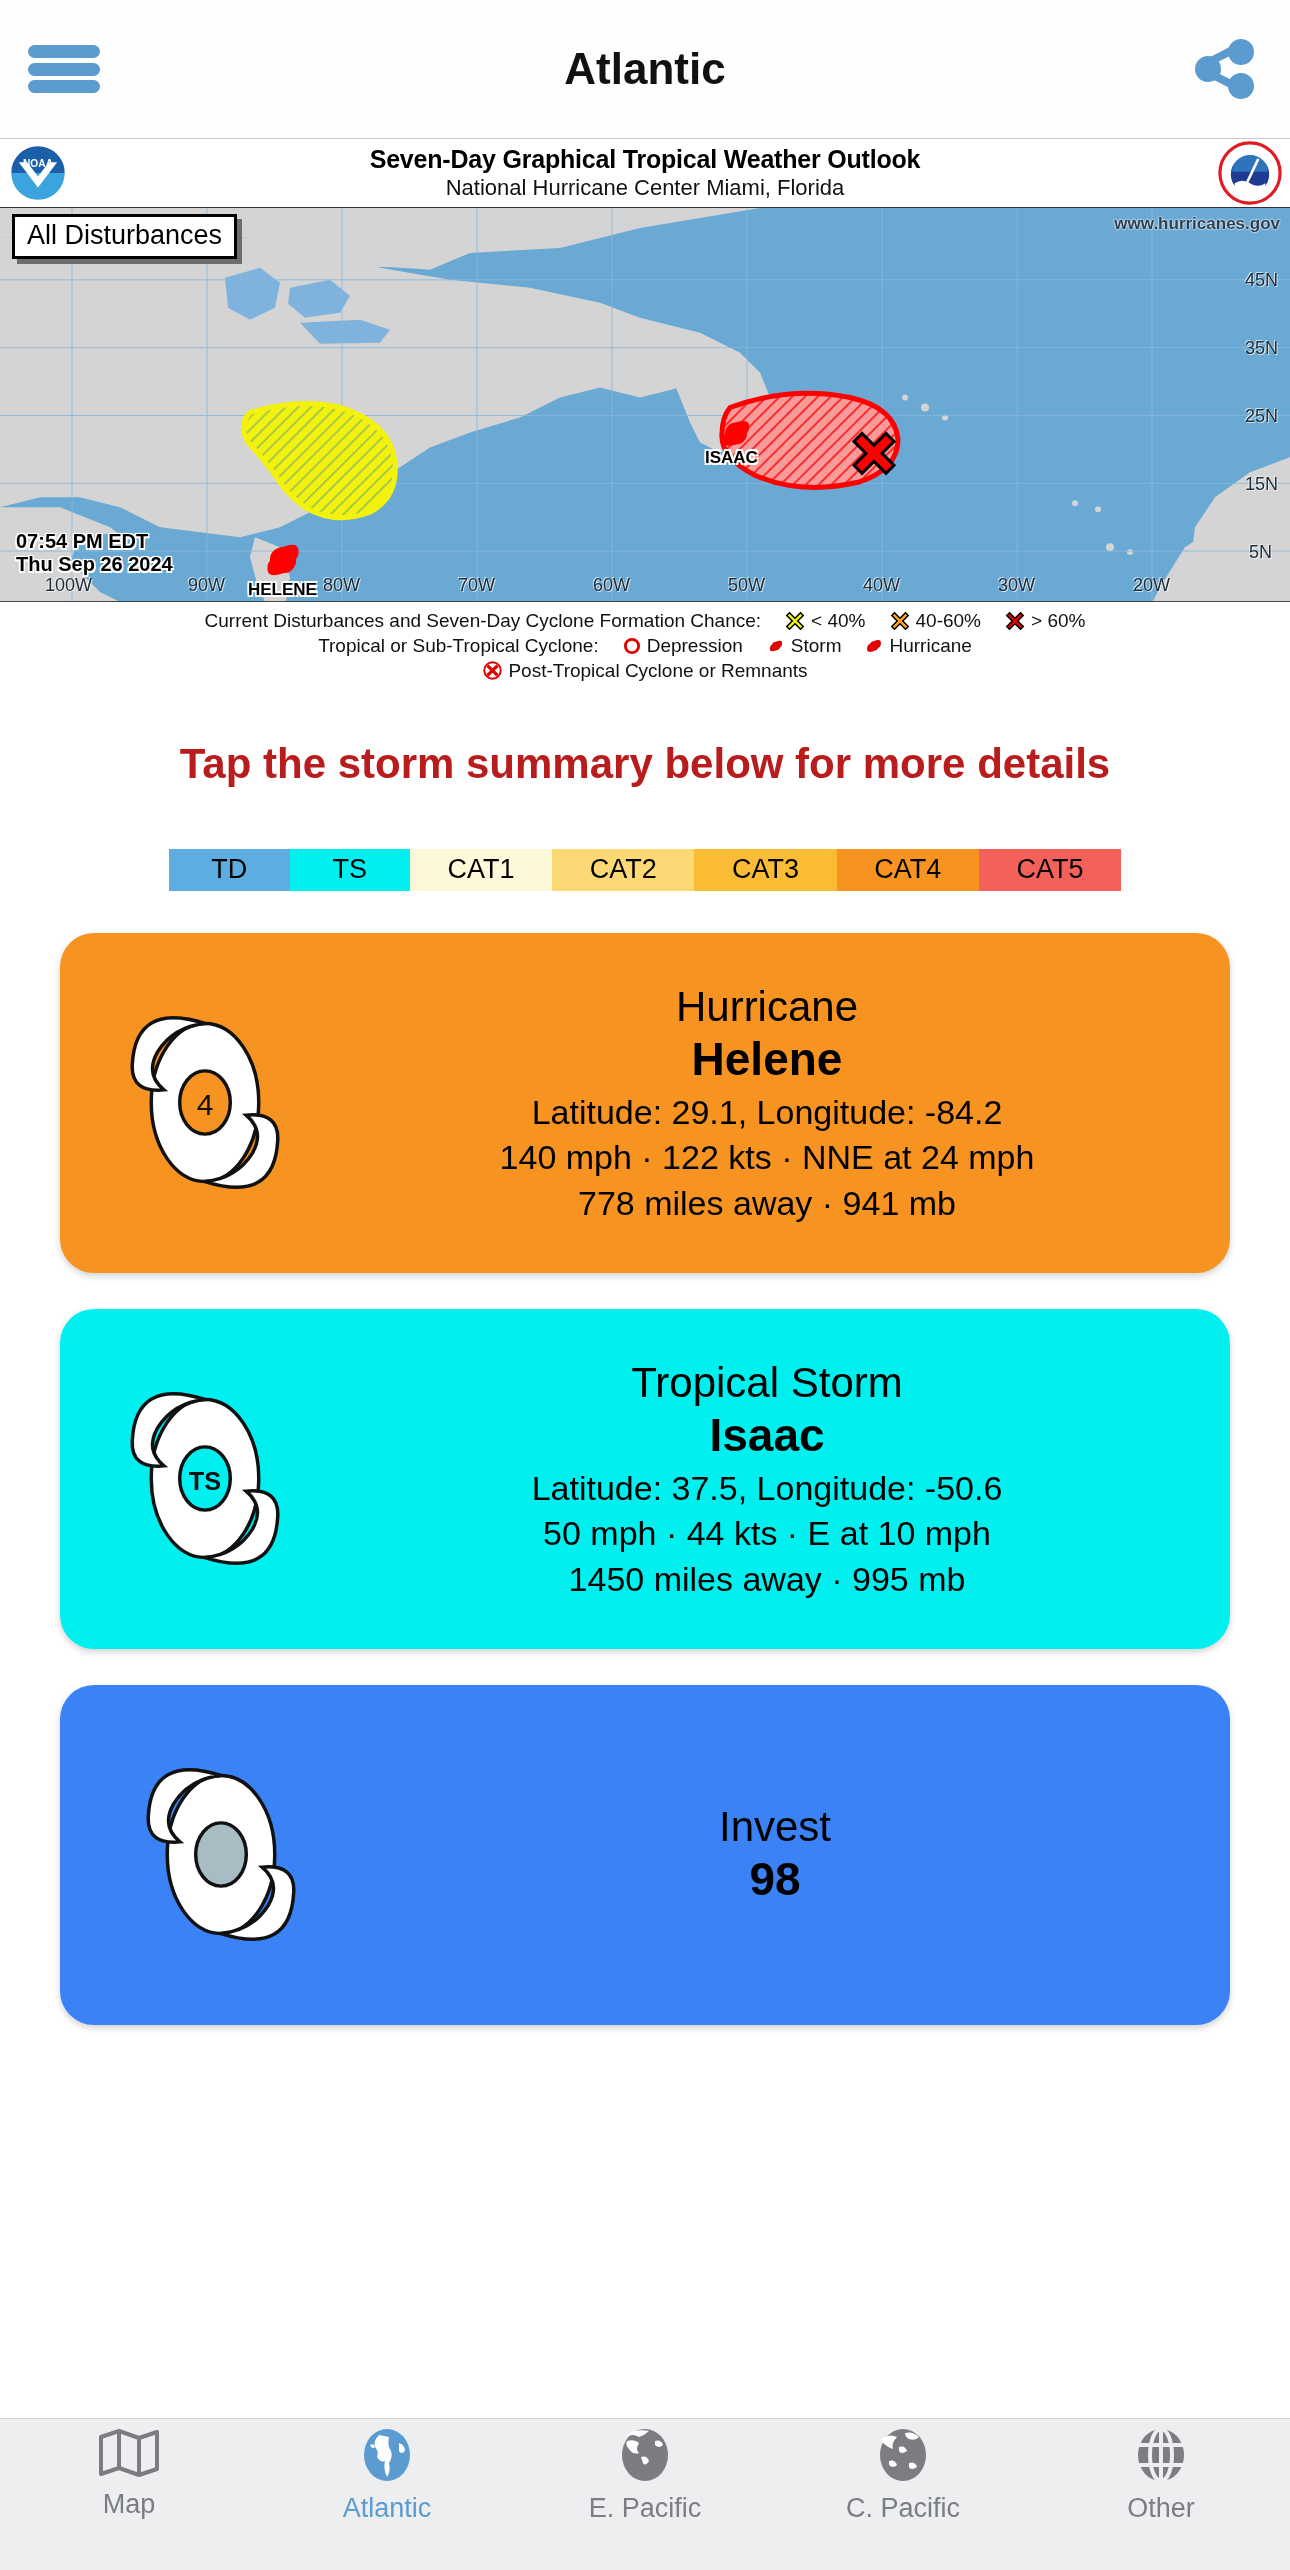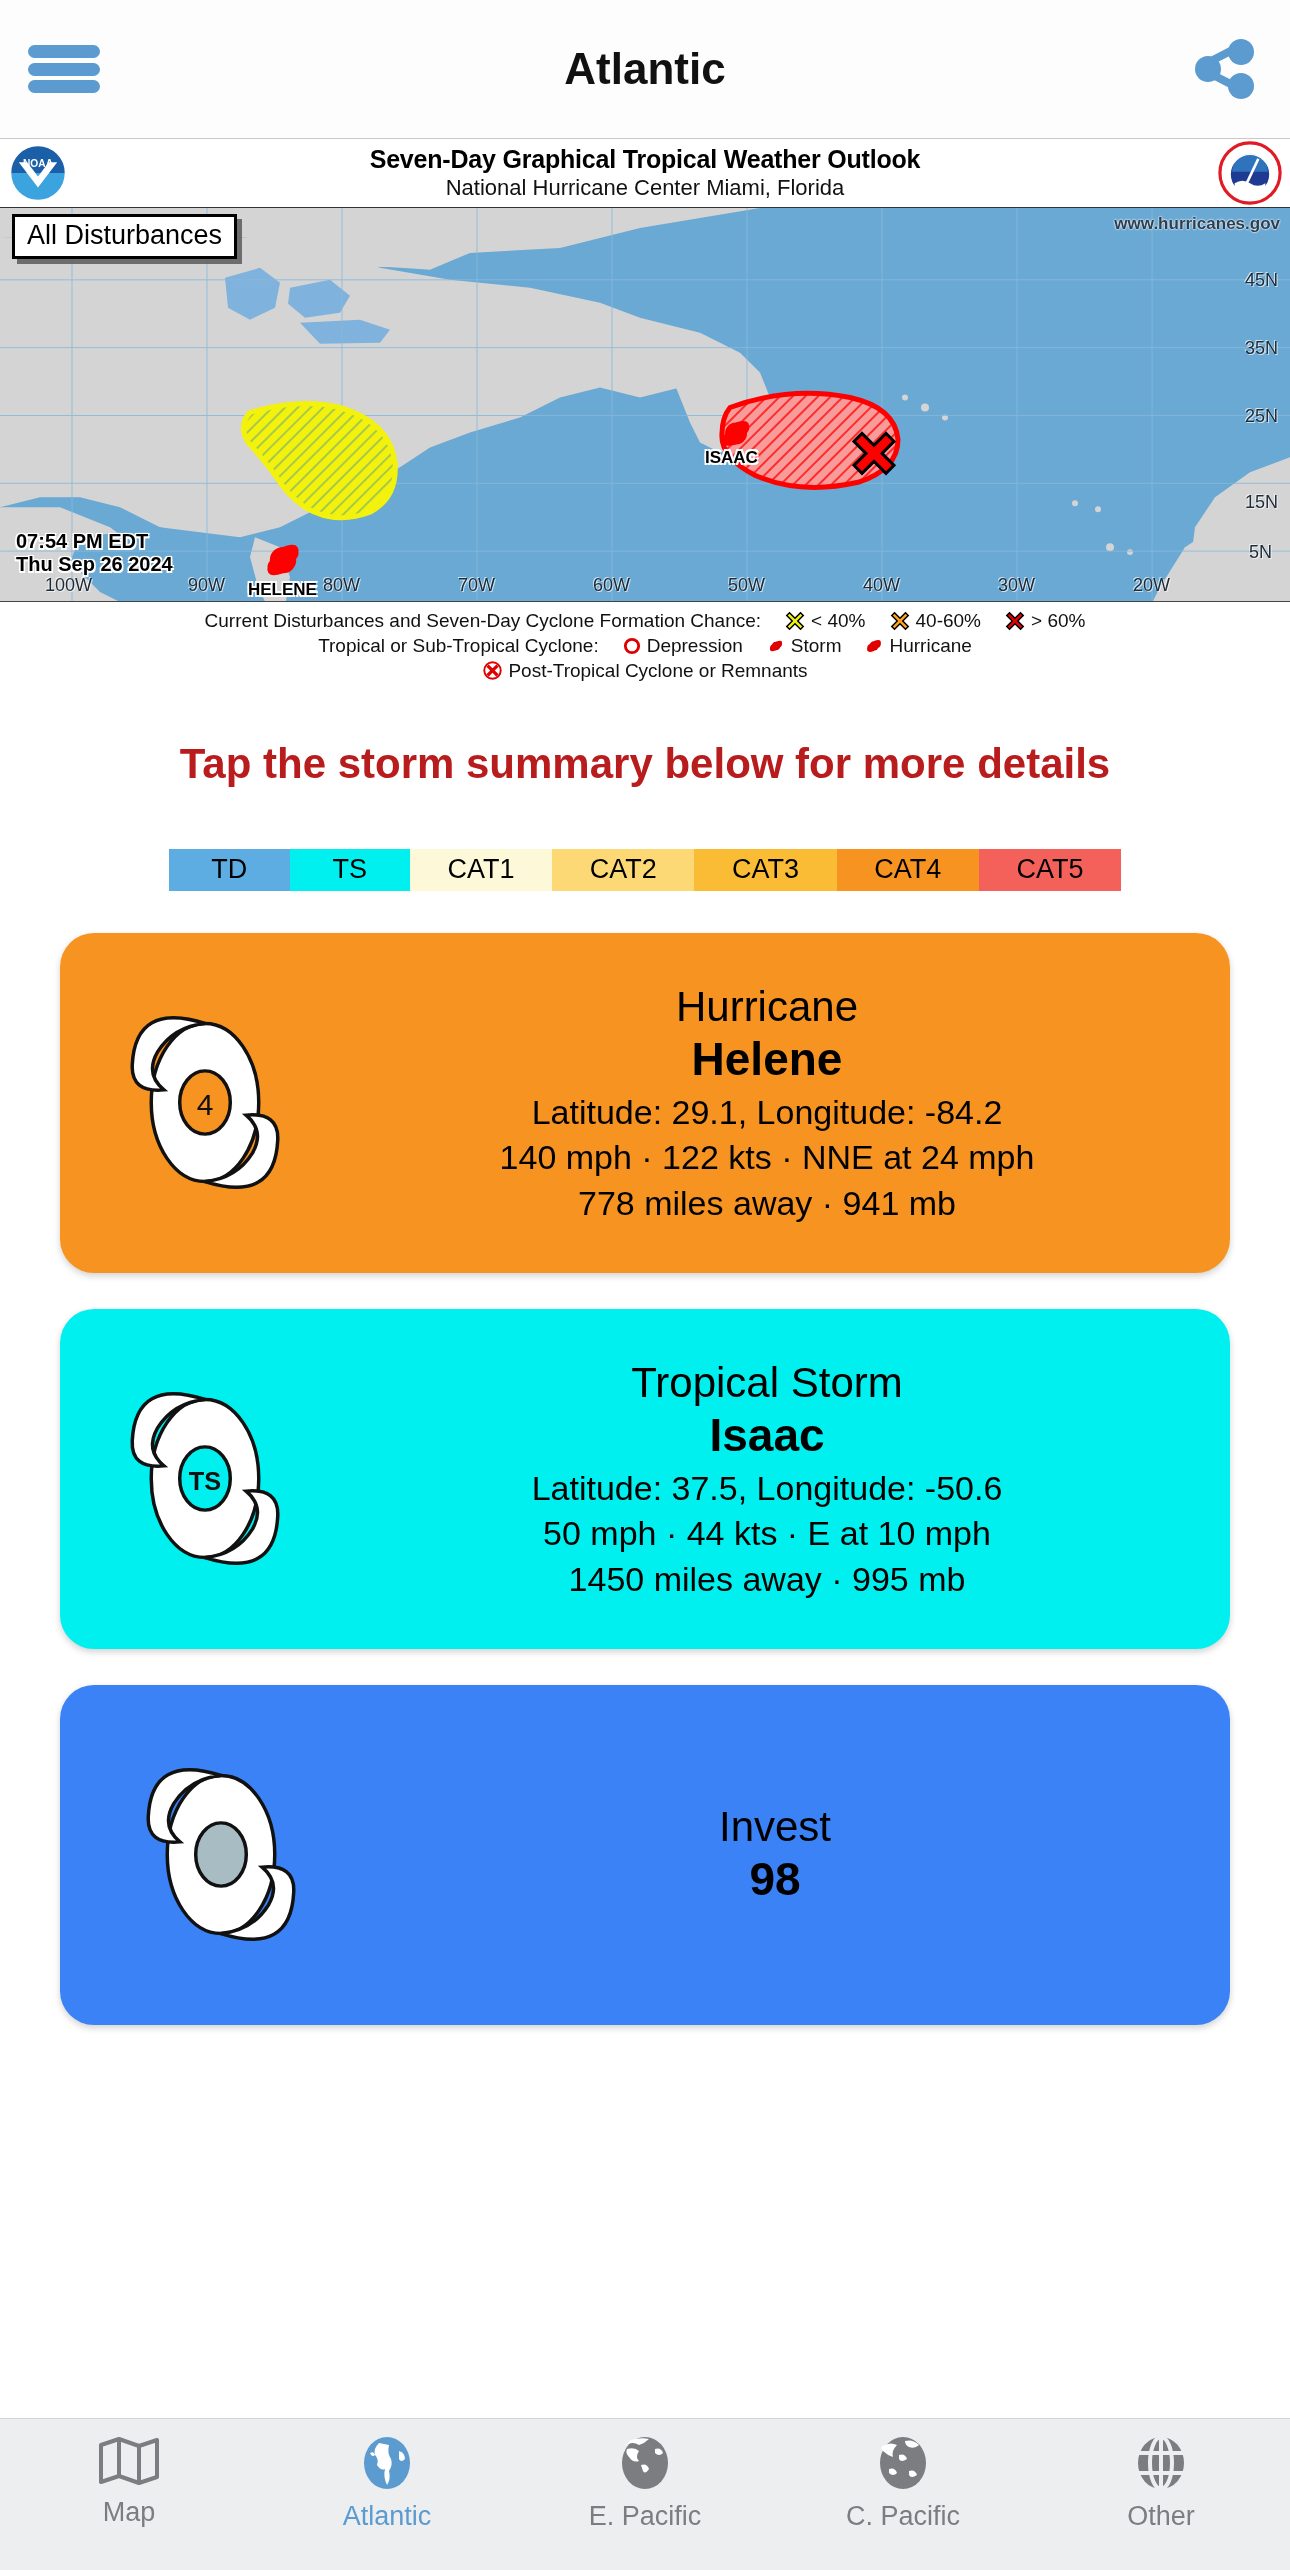--- a/index.html
+++ b/index.html
@@ -101,21 +101,21 @@
   .card-icon { width:290px; display:flex; align-items:center; justify-content:center; flex:none; }
   .card-body { flex:1; text-align:center; padding-right:46px; line-height:1.16; }
   .card-type { font-size:42px; color:#000; }
   .card-name { font-size:46px; font-weight:bold; color:#000; margin-top:2px; }
   .card-line { font-size:34px; color:#000; margin-top:6px; }
 
   
   .tabbar {
     position:absolute; left:0; bottom:0; width:1290px; height:152px;
     background:#eceef0; border-top:1px solid #d2d4d6;
-    display:flex; align-items:flex-start; padding-top:16px;
+    display:flex; align-items:flex-start; padding-top:8px;
   }
   .tab { flex:1; display:flex; flex-direction:column; align-items:center; gap:10px; cursor:pointer; }
   .tab-label { font-size:27px; color:#7b7d80; }
   .tab.active .tab-label { color:#5b9bd0; }
 </style>
 </head>
 <body>
 
 <div class="navbar">
   <div class="hamburger">
@@ -276,21 +276,21 @@
   <div class="storm-lab" style="left:705px;top:240px;">ISAAC</div>
 
   <div class="map-stamp">
     <div>07:54 PM EDT</div>
     <div>Thu Sep 26 2024</div>
   </div>
 
   <div class="lat-lab" style="right:12px;top:62px;">45N</div>
   <div class="lat-lab" style="right:12px;top:130px;">35N</div>
   <div class="lat-lab" style="right:12px;top:198px;">25N</div>
-  <div class="lat-lab" style="right:12px;top:284px;">15N</div>
+  <div class="lat-lab" style="right:12px;top:266px;">15N</div>
   <div class="lat-lab" style="right:18px;top:334px;">5N</div>
 
   <div class="lon-lab" style="left:45px;bottom:5px;">100W</div>
   <div class="lon-lab" style="left:188px;bottom:5px;">90W</div>
   <div class="lon-lab" style="left:323px;bottom:5px;">80W</div>
   <div class="lon-lab" style="left:458px;bottom:5px;">70W</div>
   <div class="lon-lab" style="left:593px;bottom:5px;text-align:center;">60W</div>
   <div class="lon-lab" style="left:728px;bottom:5px;">50W</div>
   <div class="lon-lab" style="left:863px;bottom:5px;">40W</div>
   <div class="lon-lab" style="left:998px;bottom:5px;">30W</div>

